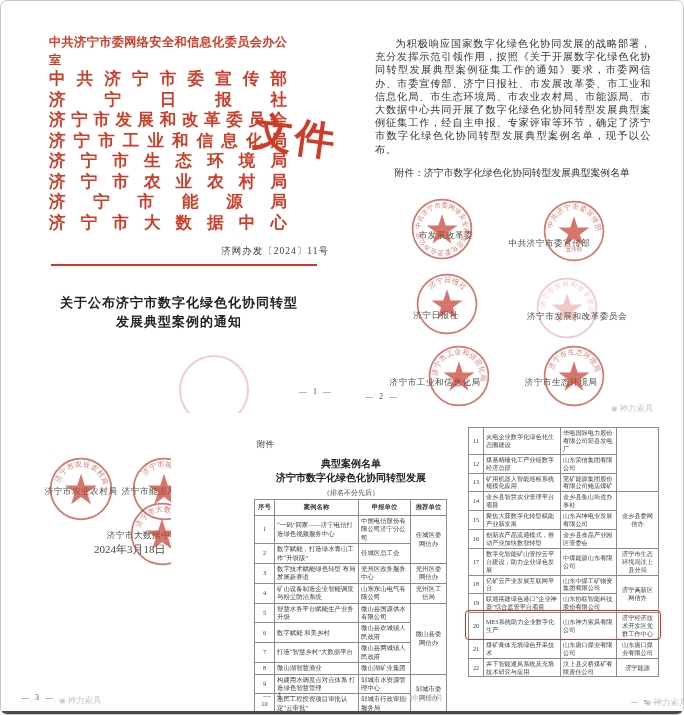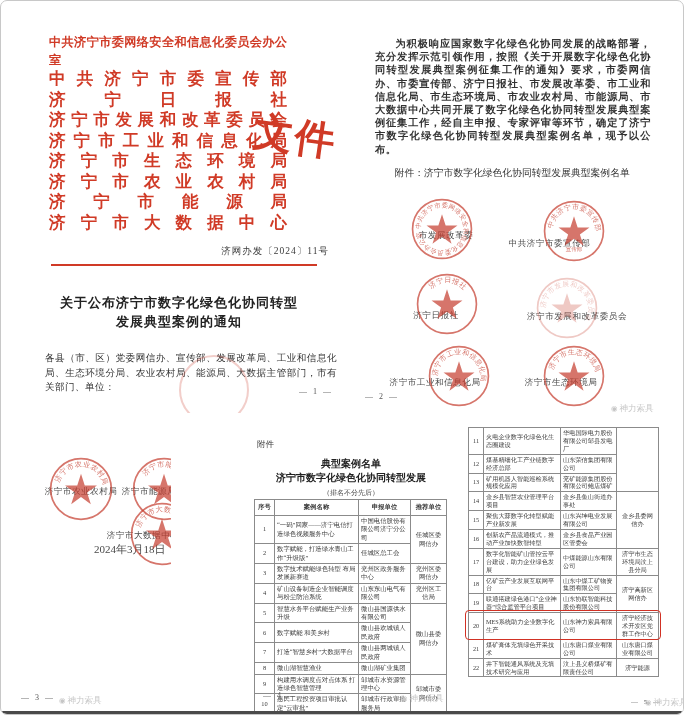--- a/index.html
+++ b/index.html
@@ -21,21 +21,21 @@
   .doc-title{position:absolute;left:0;top:286px;width:300px;text-align:center;font-weight:bold;
              font-size:13px;line-height:19px;color:#222;letter-spacing:1px;}
   .body1{position:absolute;left:16px;top:344px;width:292px;font-size:9.6px;line-height:14.5px;
          text-align:justify;letter-spacing:0.4px;}
   .faint-seal{position:absolute;left:150px;top:348px;width:66px;height:66px;border-radius:50%;
               border:2px solid rgba(205,60,45,.25);}
   .pageno{position:absolute;color:#555;font-size:8px;letter-spacing:2px;white-space:nowrap;}
   
   #p2{left:356px;top:6px;width:326px;height:402px;overflow:hidden;}
   .para{position:absolute;left:18px;top:30px;width:276px;font-size:10.2px;line-height:13.2px;
-        text-align:justify;text-indent:2em;letter-spacing:0.5px;font-weight:bold;}
+        text-align:justify;text-indent:2em;letter-spacing:0.5px;}
   .attach-line{position:absolute;left:18px;top:160px;width:290px;font-size:9.8px;text-indent:2em;}
   .cap{position:absolute;font-size:8.6px;color:#4a4a4a;text-align:center;line-height:16px;
        letter-spacing:0.5px;z-index:1;}
   .sealspot{position:absolute;z-index:2;}
   
   #p3{left:6px;top:414px;width:164px;height:296px;overflow:hidden;z-index:1;}
   .date3{position:absolute;left:87px;top:127px;font-size:11px;color:#4a4a4a;z-index:1;}
   
   #p4{left:170px;top:416px;width:292px;height:294px;z-index:3;}
   .attach4{position:absolute;left:86px;top:22px;font-size:8.5px;color:#3a3a3a;}
@@ -77,21 +77,20 @@
       <div class="org">济宁市能源局</div>
       <div class="org">济宁市大数据中心</div>
     </div>
     <div class="wenjian">文件</div>
     <div class="docno">济网办发〔2024〕11号</div>
     <div class="redline"></div>
     <div class="doc-title">
       <div>关于公布济宁市数字化绿色化协同转型</div>
       <div>发展典型案例的通知</div>
     </div>
-    <div class="body1">各县（市、区）党委网信办、宣传部、发展改革局、工业和信息化局、生态环境分局、农业农村局、能源局、大数据主管部门，市有关部门、单位：</div>
     <div class="faint-seal"></div>
     <div class="pageno" style="right:26px;top:380px;">— 1 —</div>
   </div>
 
   <div id="p2" class="pg">
     <div class="para">为积极响应国家数字化绿色化协同发展的战略部署，充分发挥示范引领作用，按照《关于开展数字化绿色化协同转型发展典型案例征集工作的通知》要求，市委网信办、市委宣传部、济宁日报社、市发展改革委、市工业和信息化局、市生态环境局、市农业农村局、市能源局、市大数据中心共同开展了数字化绿色化协同转型发展典型案例征集工作，经自主申报、专家评审等环节，确定了济宁市数字化绿色化协同转型发展典型案例名单，现予以公布。</div>
     <div class="attach-line">附件：济宁市数字化绿色化协同转型发展典型案例名单</div>
 
     <div class="cap" style="left:10px;top:220px;width:158px;">
       <div>市发展改革委</div>

